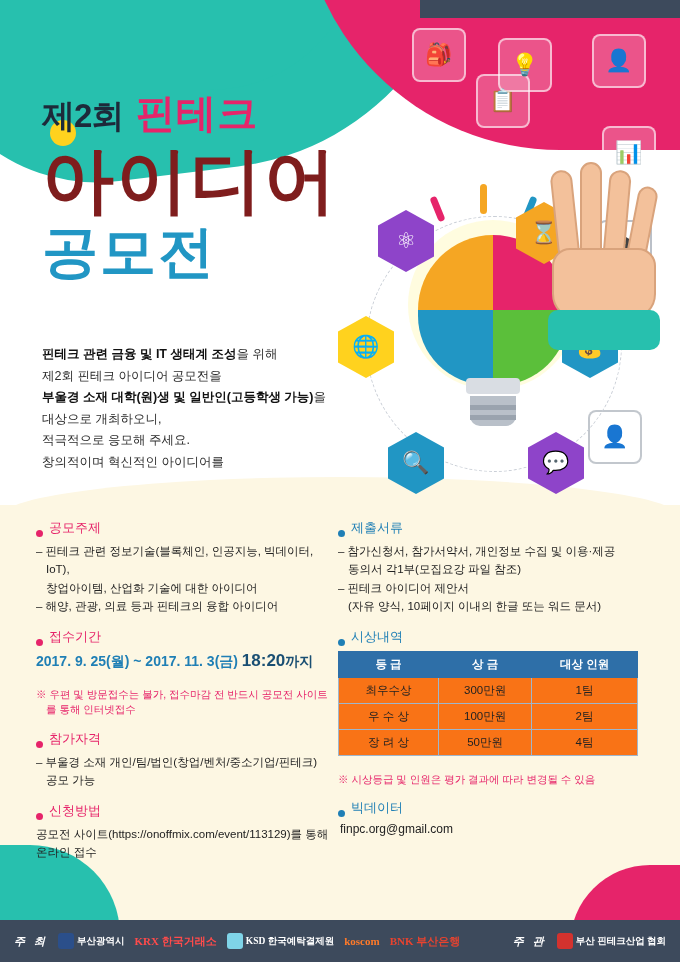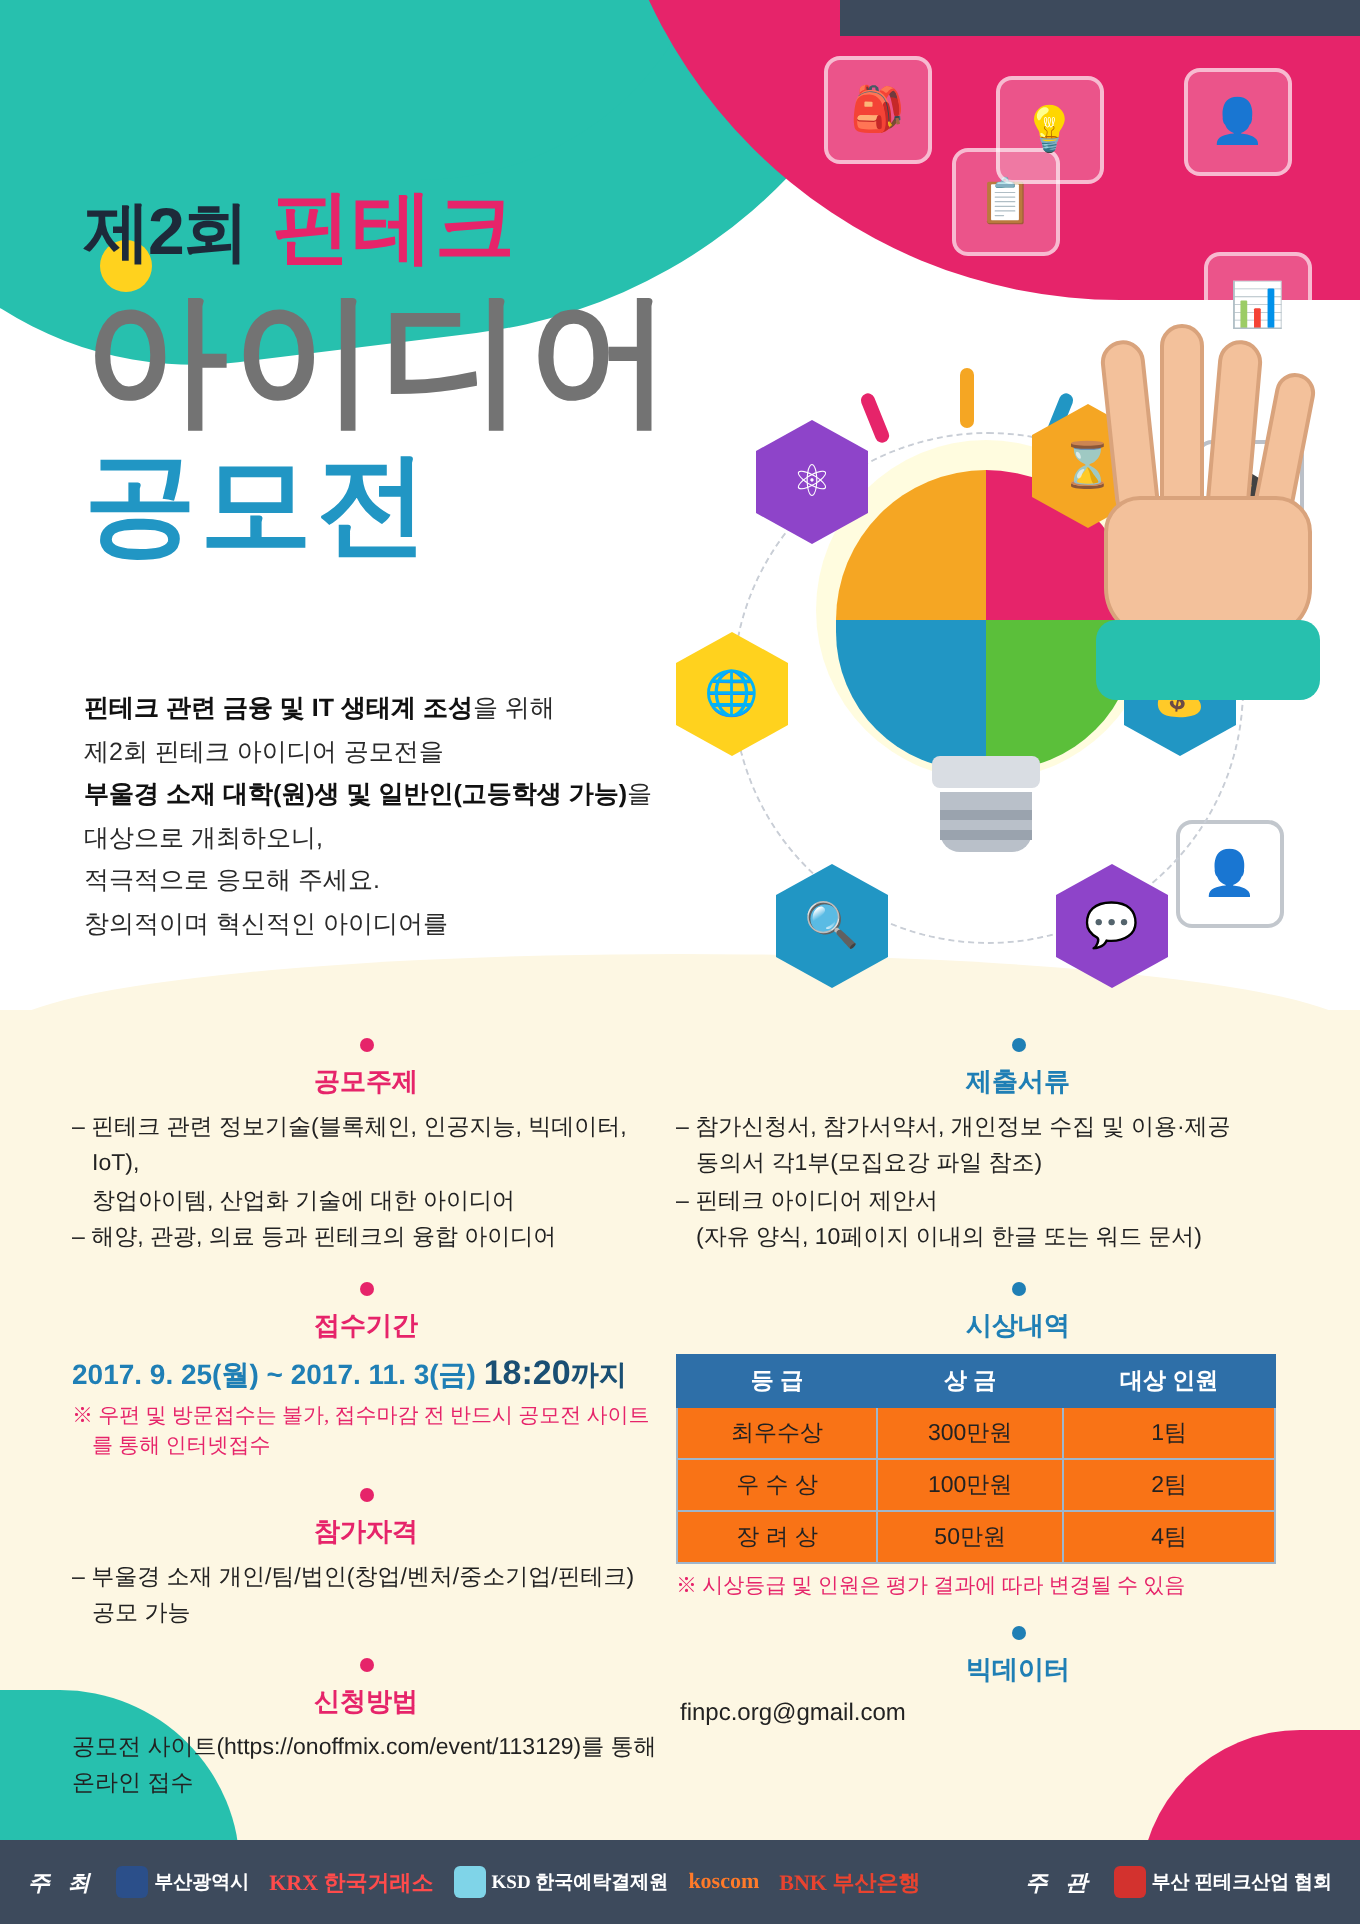--- a/index.html
+++ b/index.html
@@ -71,21 +71,21 @@
   .t-line1 { display: flex; align-items: baseline; gap: 12px; }
   .t-2nd {
     font-size: 33px; font-weight: bold; color: #1d2a3a;
     letter-spacing: -1px;
   }
   .t-fintech {
     font-size: 40px; font-weight: bold; color: #e6246a;
     letter-spacing: 1px;
   }
   .t-idea {
-    font-size: 72px; font-weight: bold; color: #737373;
+    font-size: 72px; font-weight: bold; color: #7f1d1d;
     letter-spacing: 2px; line-height: 1.05; margin-top: 2px;
   }
   .t-contest {
     font-size: 56px; font-weight: bold; color: #2196c4;
     letter-spacing: 2px; line-height: 1.05; margin-top: 4px;
   }
 
   
   .intro {
     position: absolute; top: 344px; left: 42px; z-index: 6;
@@ -202,34 +202,33 @@
     position: absolute; right: 0; top: 360px; width: 110px; height: 95px;
     background: #e6246a; border-radius: 80px 0 0 0;
   }
 
   .cols { position: absolute; top: 14px; left: 0; width: 680px; display: flex; }
   .col-l { width: 330px; padding-left: 36px; }
   .col-r { width: 350px; padding-left: 8px; }
 
   .sec { margin-bottom: 12px; }
   .sec-head {
-    display: flex; align-items: center; gap: 6px;
-    font-size: 13px; font-weight: bold; color: #e6246a;
+    display: flex; align-items: flex-end; gap: 6px;
+    font-size: 13px; font-weight: normal; color: #e6246a;
     margin-bottom: 5px;
-    flex-direction: column;
   }
   .sec-head.blue { color: #1f7fb5; }
   .dot { width: 7px; height: 7px; border-radius: 50%; background: #e6246a; display: inline-block; }
   .dot.blue { background: #1f7fb5; }
   .sec-body { font-size: 11.5px; line-height: 1.6; color: #222; }
   .sec-body .li { padding-left: 10px; text-indent: -10px; }
   .sec-body .sub { padding-left: 10px; }
   .note {
-    font-size: 10.5px; color: #e6246a; line-height: 1.5; margin-top: 4px;
-    padding-left: 10px; text-indent: -10px; font-family: Liberation Serif, serif;
+    font-size: 10.5px; color: #e6246a; line-height: 1.5; margin-top: 16px;
+    padding-left: 10px; text-indent: -10px;
   }
   .date-line { font-size: 14px; color: #1f7fb5; font-weight: bold; }
   .date-line .big { font-size: 17px; }
   .date-line .dk { color: #1a4f73; }
 
   .link-text { font-size: 11.5px; line-height: 1.6; color: #222; }
 
   
   table.prize {
     border-collapse: collapse; width: 300px; margin-top: 4px;

